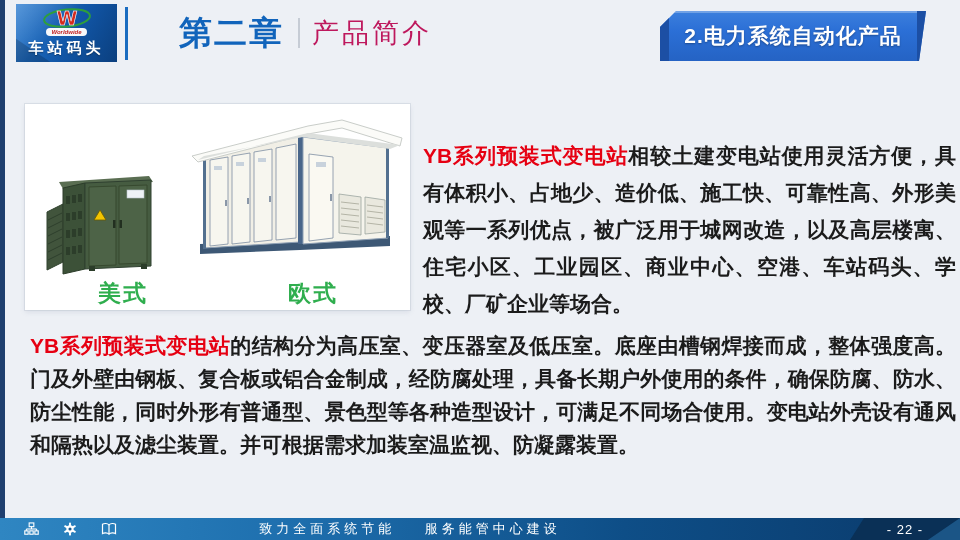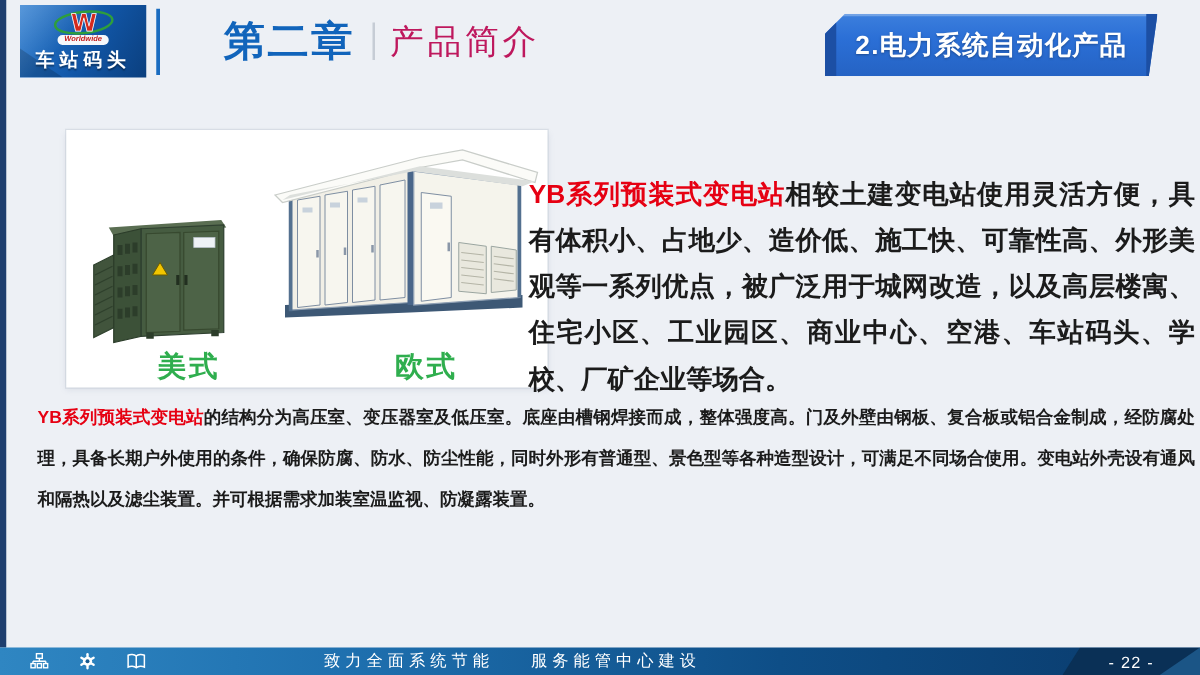--- a/index.html
+++ b/index.html
@@ -74,39 +74,38 @@
   .badge-text {
     color: #ffffff; font-weight: bold; font-size: 21px; letter-spacing: 1px;
     text-shadow: 0 1px 2px rgba(0,0,0,.3);
   }
 
   
   .figure-panel {
     position: absolute; left: 25px; top: 104px; width: 385px; height: 206px;
     background: #ffffff;
     box-shadow: 0 0 0 1px rgba(175,185,200,.30), 0 2px 5px rgba(120,135,160,.18);
-    margin-left: 28px;
   }
   .fig-label {
     position: absolute; top: 174px; font-size: 23px; font-weight: bold;
     color: #2fae4e; letter-spacing: 2px;
   }
   .fig-label.american { left: 48px; width: 100px; text-align: center; }
   .fig-label.european { left: 238px; width: 100px; text-align: center; }
 
   
   .para { color: #1b1b1b; font-weight: bold; text-align: justify; }
   .para .lead { color: #e60012; }
   .para1 {
     position: absolute; left: 423px; top: 117px; width: 533px;
     font-size: 21px; line-height: 37px; margin-top: 20px;
   }
   .para2 {
-    position: absolute; left: 30px; top: 317px; width: 926px;
-    font-size: 14px; line-height: 33px;
+    position: absolute; left: 30px; top: 329px; width: 926px;
+    font-size: 21px; line-height: 33px;
   }
 
   
   .footer {
     position: absolute; left: 0; bottom: 0; width: 960px; height: 22px;
     background: linear-gradient(90deg, #2f86c2 0%, #1e6fae 30%, #0e4e87 65%, #0a3a6b 100%);
     display: flex; align-items: center;
   }
   .footer-icons {
     display: flex; align-items: center; gap: 24px; margin-left: 24px;

